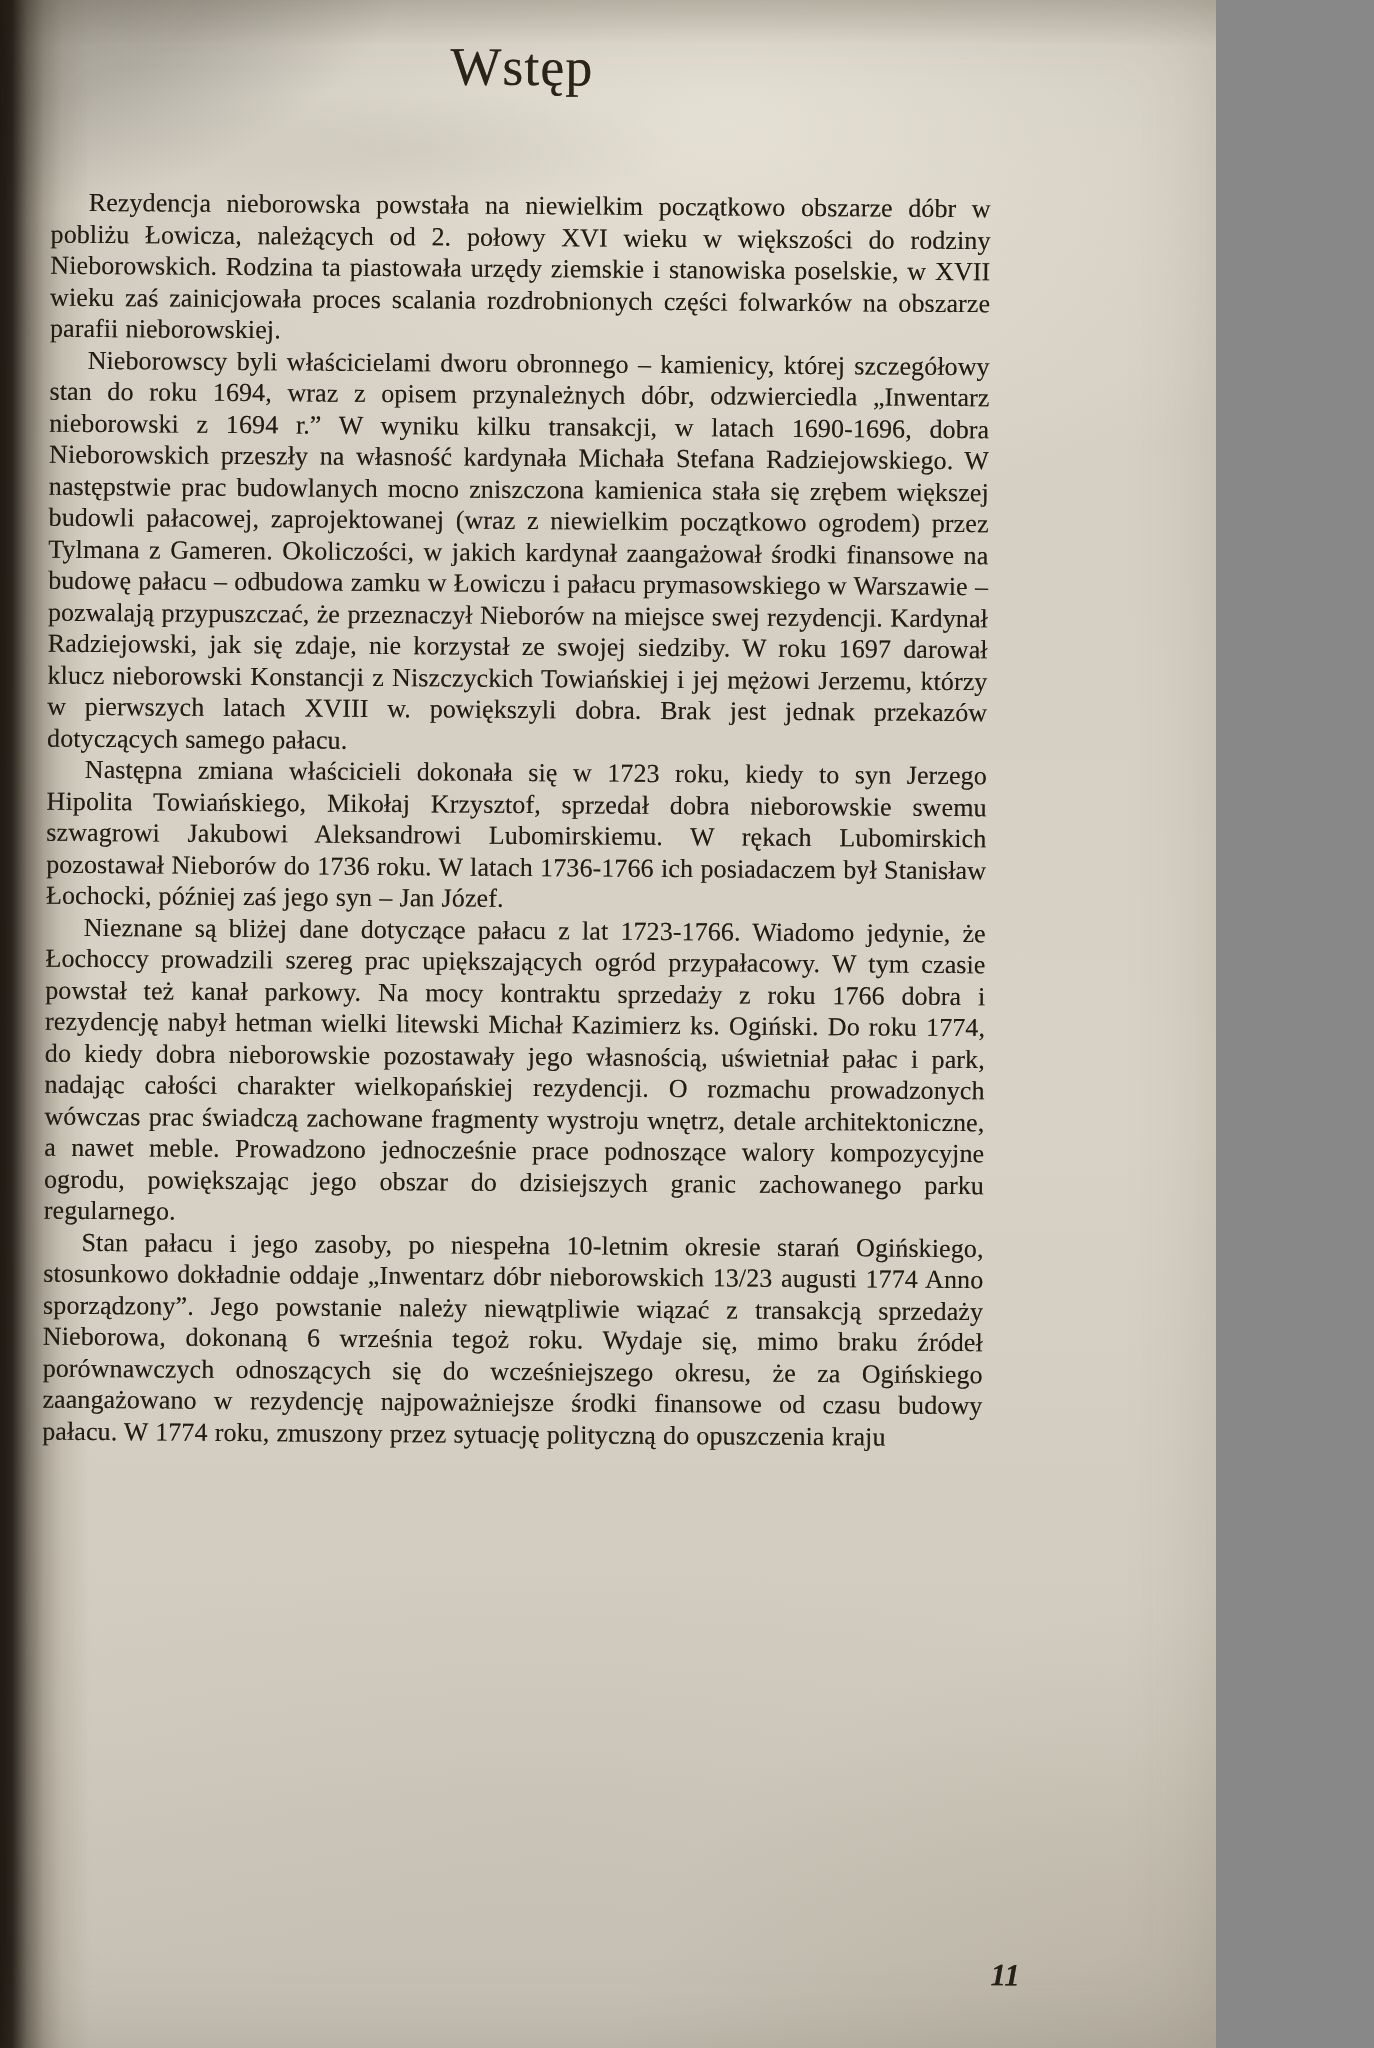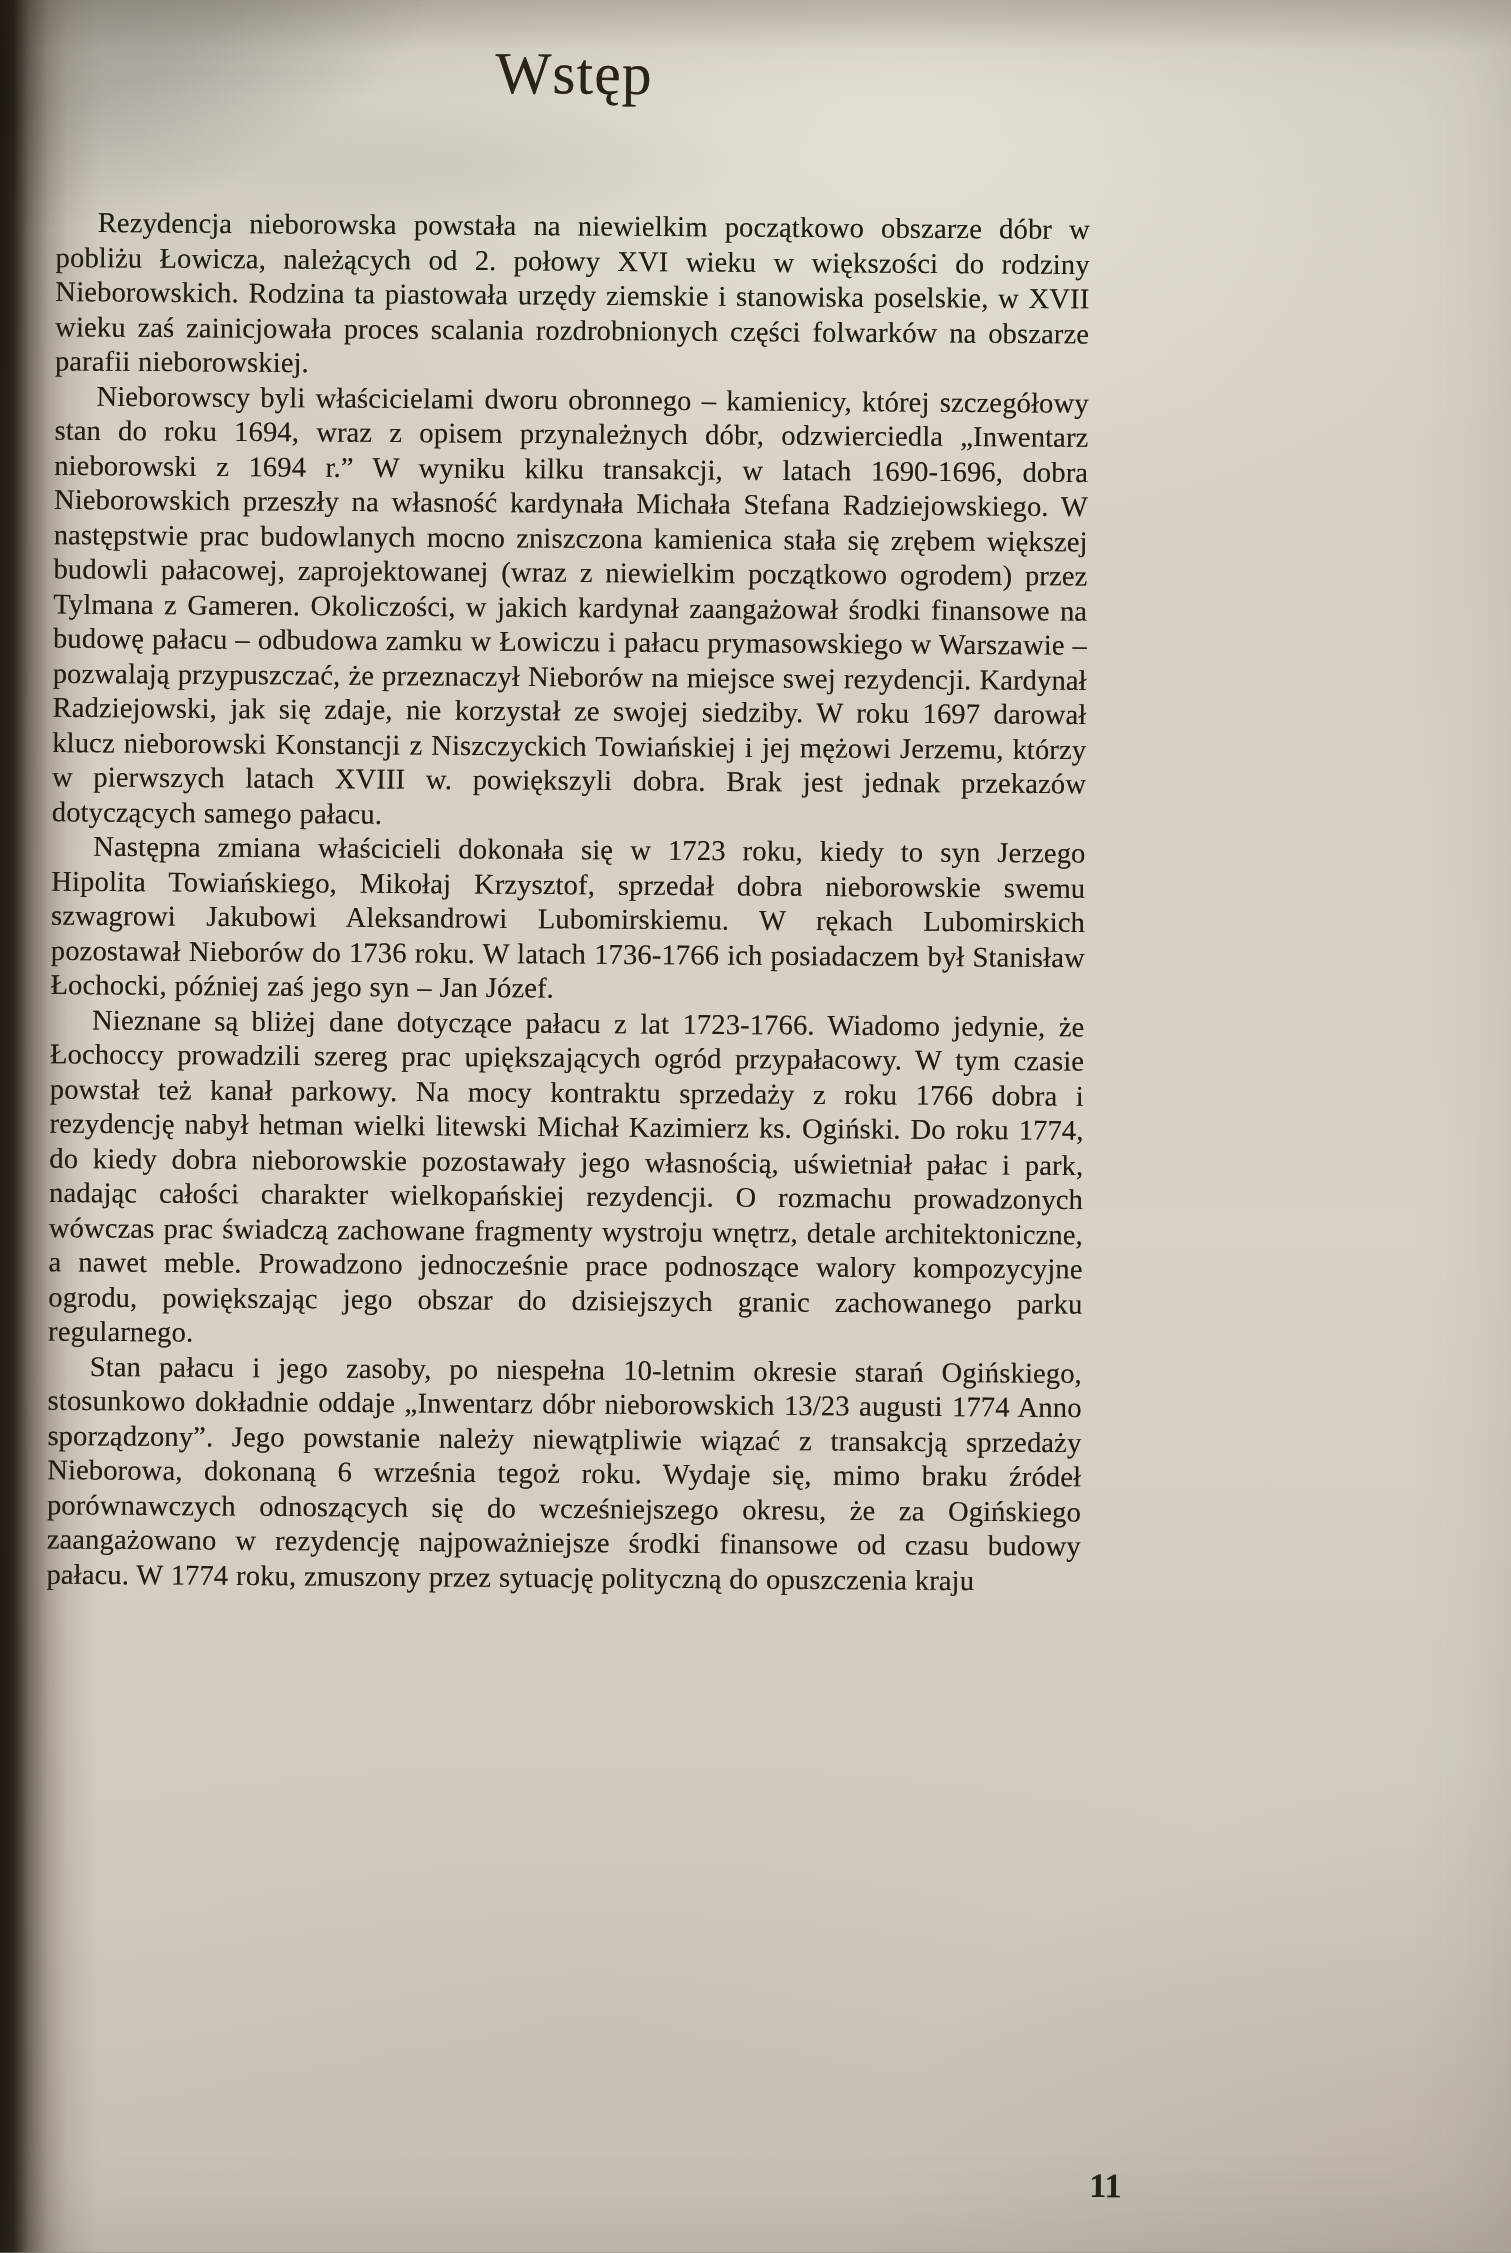--- a/index.html
+++ b/index.html
@@ -2,21 +2,21 @@
 <html><head>
 <meta charset="utf-8">
 <style>
   html, body {
     margin: 0;
     padding: 0;
     background: #888;
   }
   .page {
     position: relative;
-    width: 1374px;
+    width: 1216px;
     height: 2048px;
     overflow: hidden;
     font-family: "Liberation Serif", "DejaVu Serif", serif;
     
     background:
       linear-gradient(to right,
         rgba(22,16,10,0.97) 0px,
         rgba(22,16,10,0.90) 12px,
         rgba(44,34,24,0.55) 27px,
         rgba(70,58,42,0.28) 44px,
@@ -61,23 +61,23 @@
   .body-text p.para {
     margin: 0;
     text-indent: 38px;
   }
   .page-number {
     position: absolute;
     left: 952px;
     top: 1918px;
     font-size: 31px;
     font-weight: bold;
+    font-style: italic;
     color: #24201a;
     text-shadow: 0 0 0.4px rgba(30,25,18,0.5);
-    margin-top: 12px;
   }
   
   .stain-1 {
     position: absolute; left: 120px; top: 90px; width: 560px; height: 120px;
     background: radial-gradient(ellipse at center, rgba(120,115,105,0.10), rgba(120,115,105,0) 70%);
     pointer-events: none;
   }
   .stain-2 {
     position: absolute; left: 60px; top: 1560px; width: 1200px; height: 420px;
     background: radial-gradient(ellipse at 40% 60%, rgba(150,142,125,0.08), rgba(150,142,125,0) 70%);

